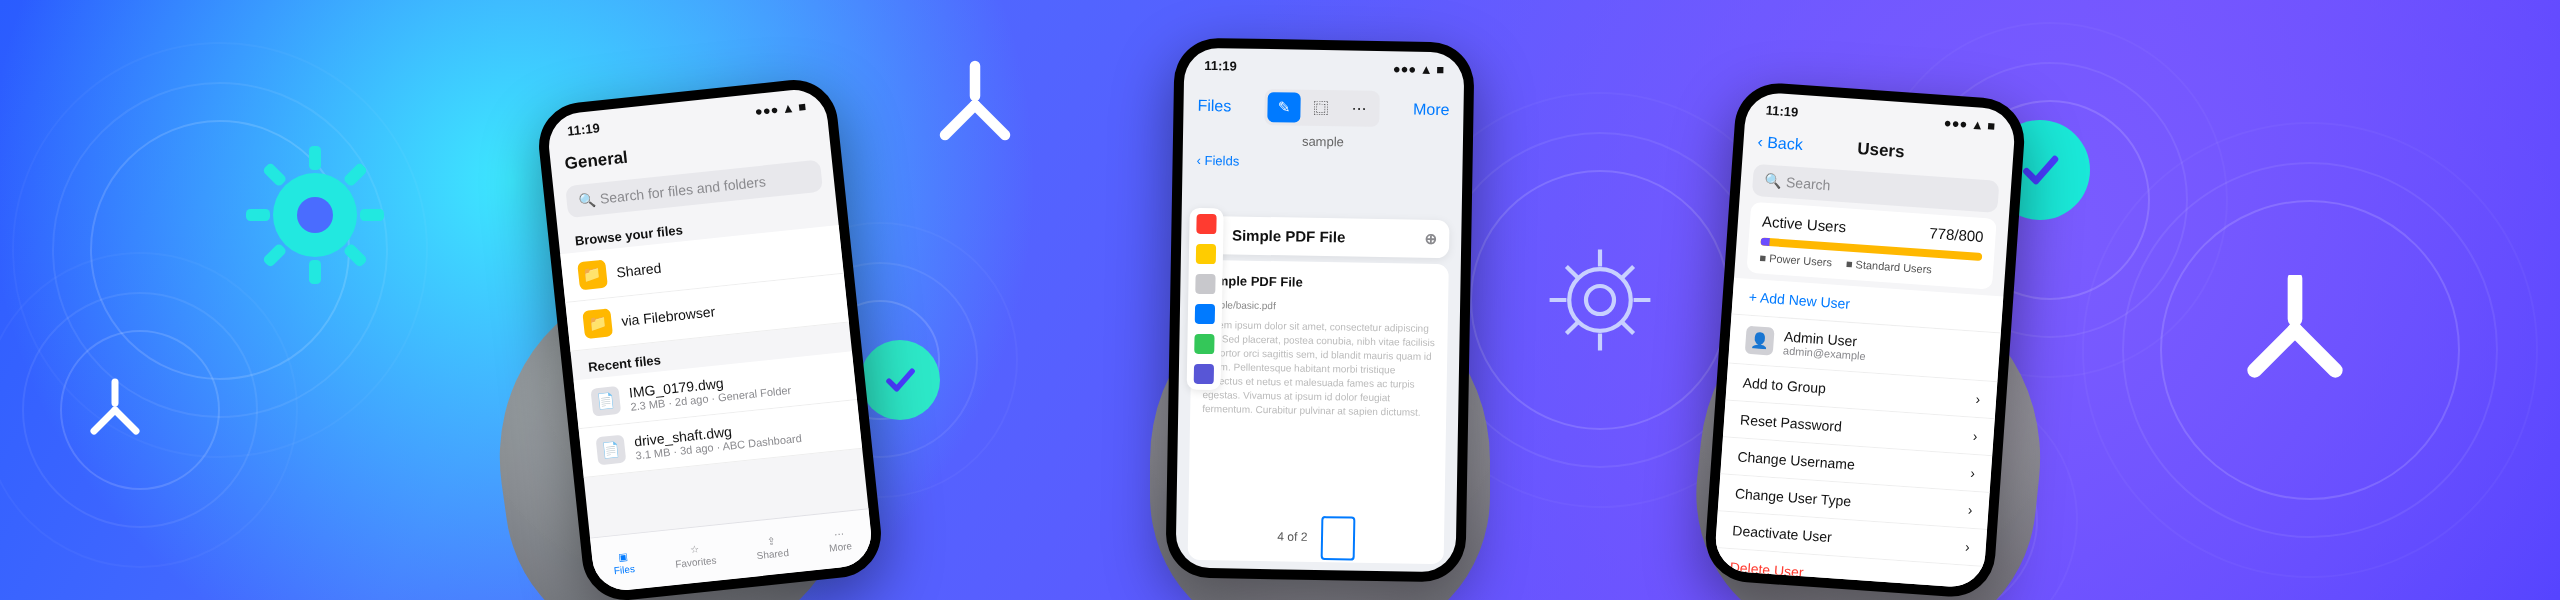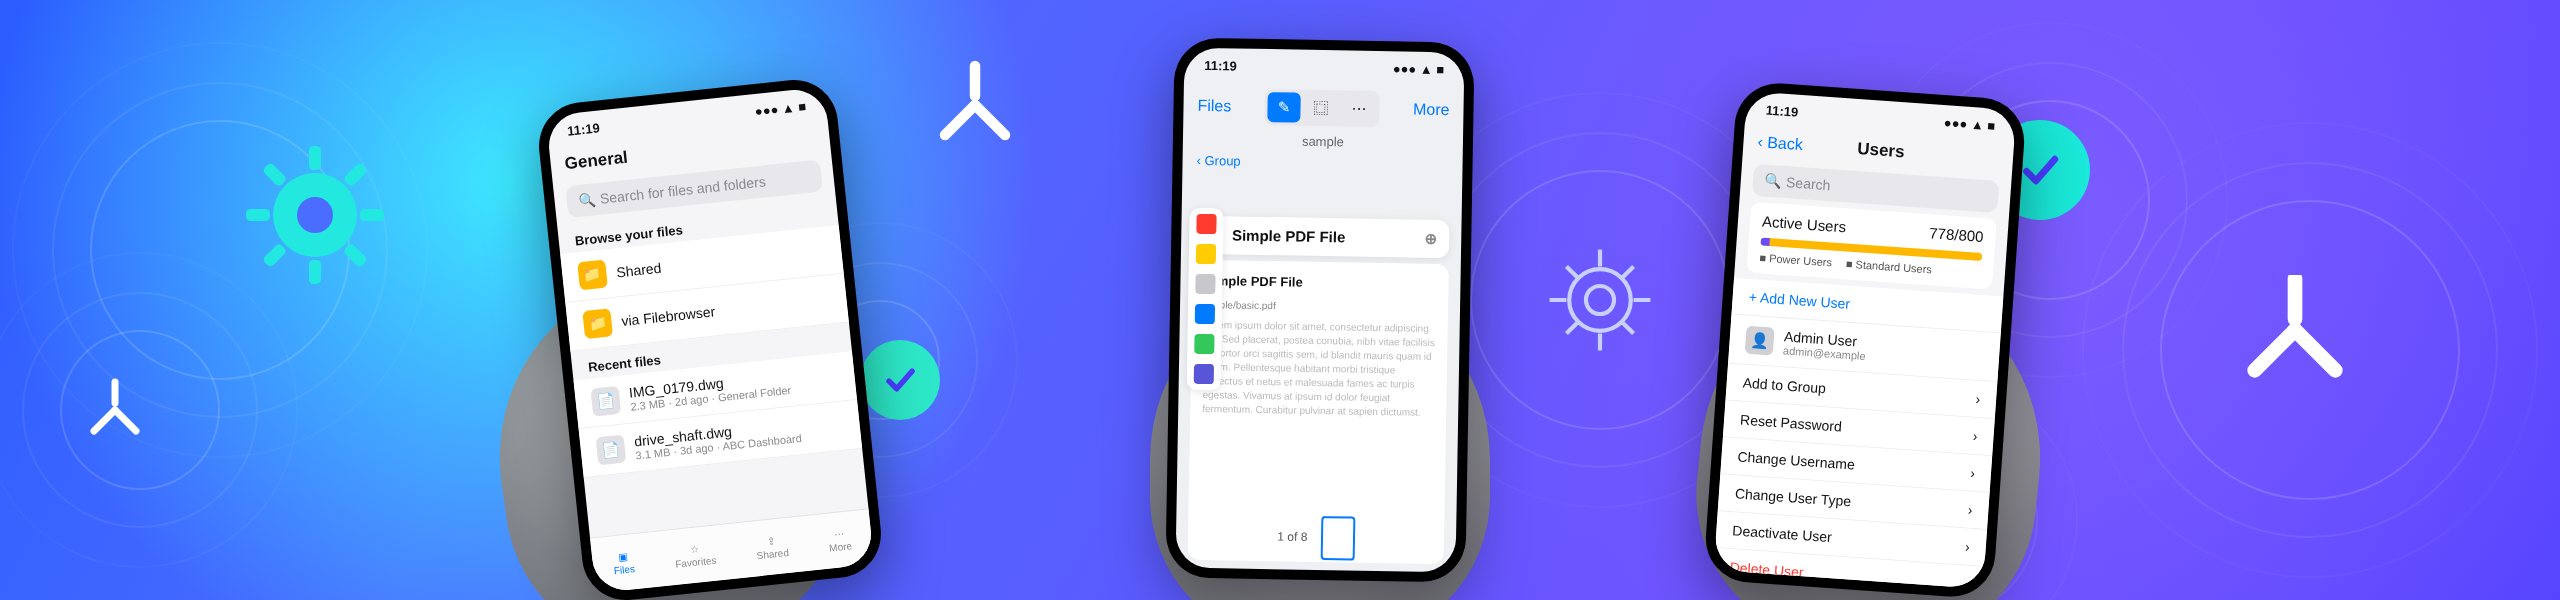--- a/index.html
+++ b/index.html
@@ -242,21 +242,21 @@
       <div class="navbar">
         <span class="action">Files</span>
         <div class="segmented" style="margin:0; flex:0;">
           <span class="sel">✎</span>
           <span>⿴</span>
           <span>⋯</span>
         </div>
         <span class="action">More</span>
       </div>
       <div style="text-align:center; font-size:13px; color:#666; padding:2px;">sample</div>
-      <div style="padding:4px 14px; font-size:13px; color:#007aff;">‹ <span>Group</span></div>
+      <div style="padding:4px 14px; font-size:13px; color:#007aff;">‹ <span>Fields</span></div>
 
       <div class="filename">
         <span style="margin-right:8px;">📄</span><span>Simple PDF File</span>
         <span style="float:right; color:#8a8a8e;">⊕</span>
       </div>
 
       <div class="toolstrip">
         <span style="background:#ff3b30"></span>
         <span style="background:#ffcc00"></span>
         <span style="background:#c8c8cc"></span>
@@ -265,21 +265,21 @@
         <span style="background:#5856d6"></span>
       </div>
 
       <div class="doc">
         <h4>Simple PDF File</h4>
         <div style="font-size:10px; color:#888; margin-bottom:6px;">simple/basic.pdf</div>
         <div style="color:#bbb;">Lorem ipsum dolor sit amet, consectetur adipiscing elit. Sed placerat, postea conubia, nibh vitae facilisis et, tortor orci sagittis sem, id blandit mauris quam id quam. Pellentesque habitant morbi tristique senectus et netus et malesuada fames ac turpis egestas. Vivamus at ipsum id dolor feugiat fermentum. Curabitur pulvinar at sapien dictumst.</div>
       </div>
 
       <div style="position:absolute; bottom:10px; left:0; right:0; text-align:center; font-size:12px; color:#555;">
-        <span>1 of 8</span>
+        <span>4 of 2</span>
         <span style="display:inline-block; width:34px; height:44px; border:2px solid #007aff; border-radius:4px; vertical-align:middle; margin-left:10px;"></span>
       </div>
     </div>
   </div>
 
   <div class="phone phone-3">
     <div class="screen">
       <div class="statusbar">
         <span>11:19</span>
         <span>●●● ▲ ■</span>

